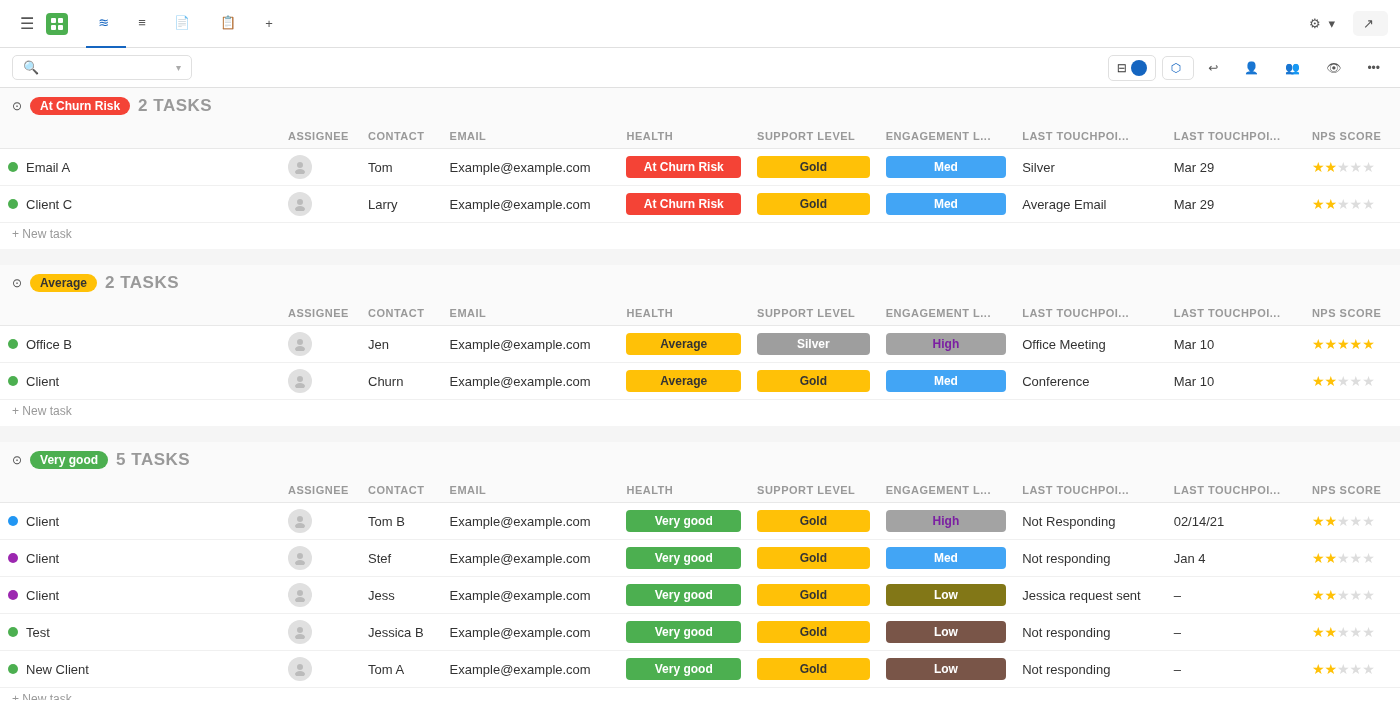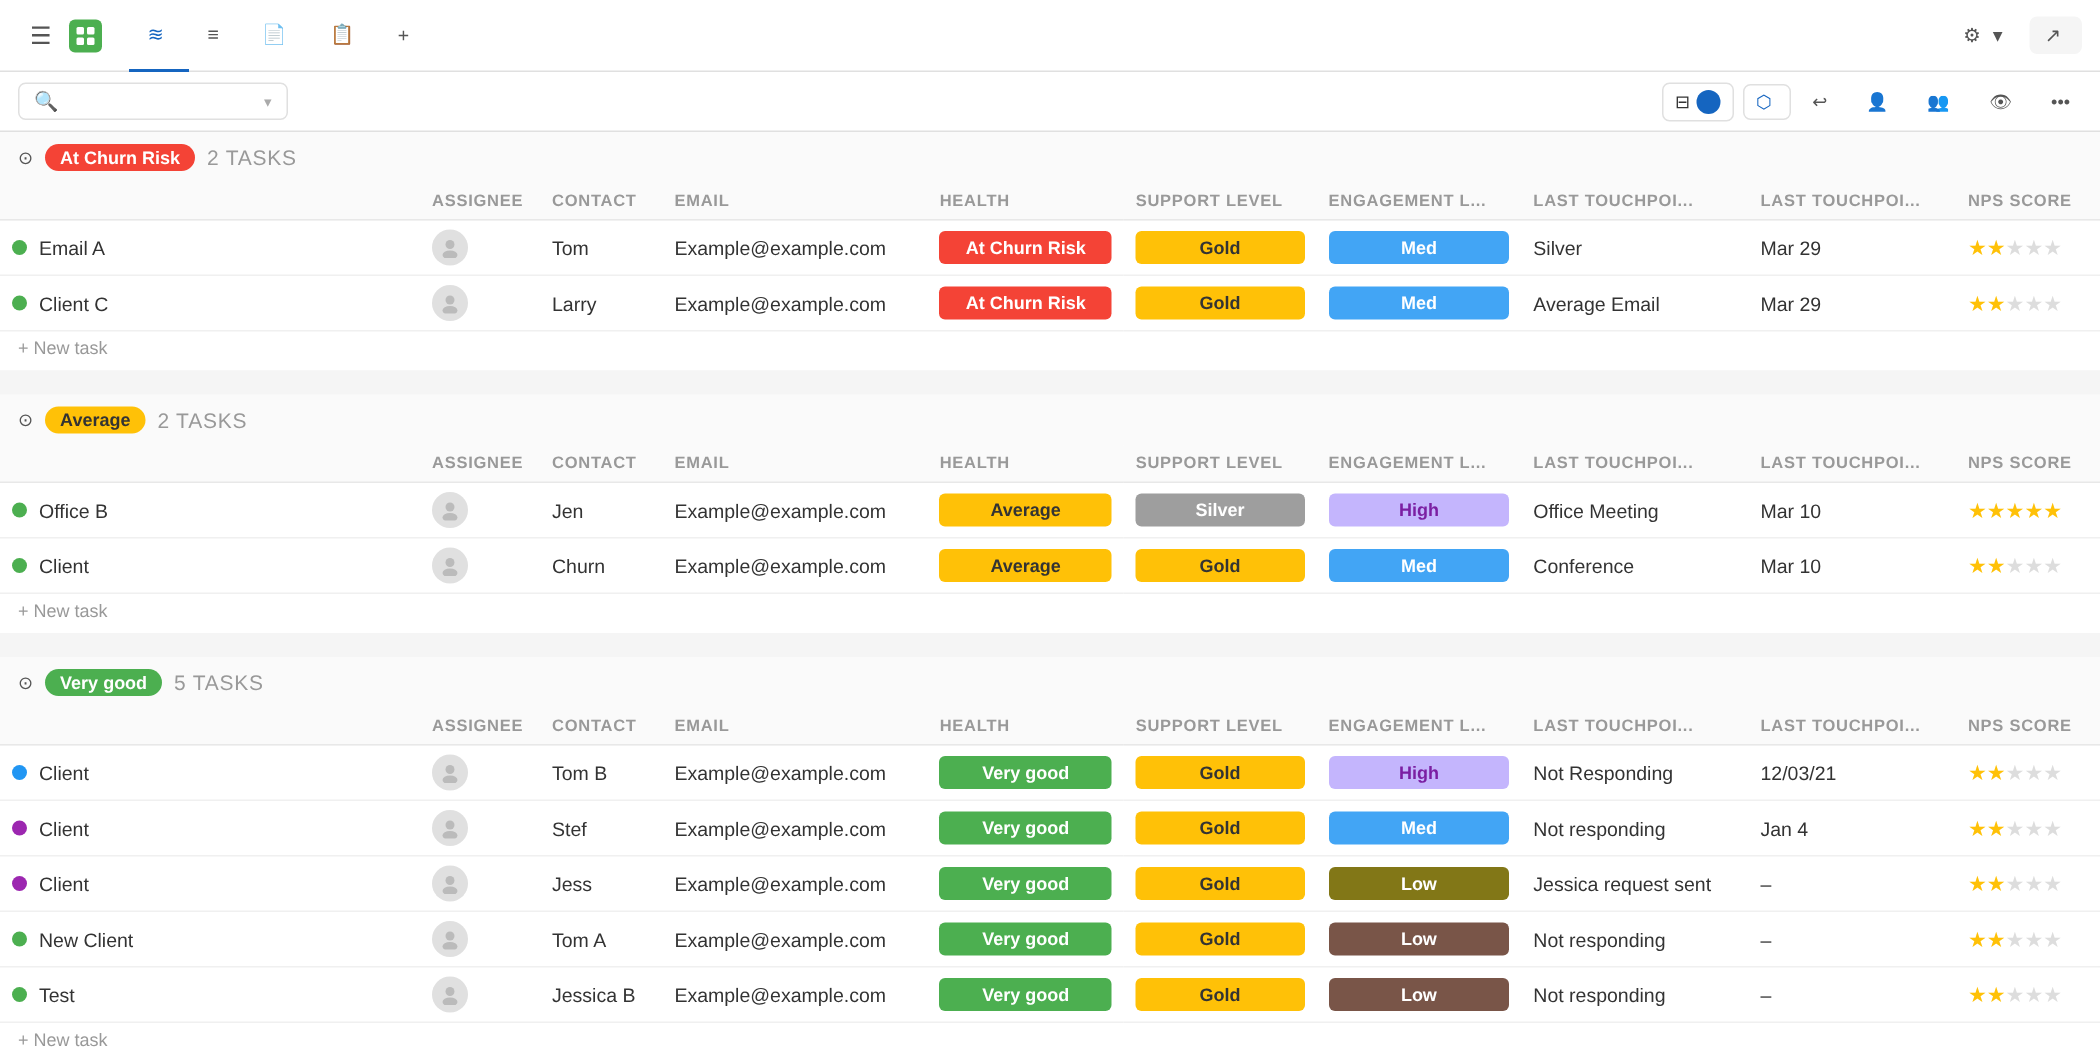--- a/index.html
+++ b/index.html
@@ -46,21 +46,21 @@
     
     .section-header td { background: #fafafa; padding: 8px 12px; }
     .section-title-row { display: flex; align-items: center; gap: 8px; }
     .section-badge {
       display: inline-flex; align-items: center; padding: 2px 10px;
       border-radius: 12px; font-size: 12px; font-weight: 600; color: white;
     }
     .badge-churn { background: #f44336; }
     .badge-average { background: #ffc107; color: #333; }
     .badge-verygood { background: #4caf50; }
-    .task-count { font-size: 14px; color: #999; font-weight: 400; letter-spacing: 0.5px; }
+    .task-count { font-size: 17px; color: #999; font-weight: 700; letter-spacing: 0.5px; }
 
     
     .col-header td { padding: 6px 8px; font-size: 11px; color: #999; font-weight: 600; letter-spacing: 0.5px; border-bottom: 1px solid #e8e8e8; background: #fafafa; text-transform: uppercase; }
     .col-header td.task-col { padding-left: 36px; }
 
     
     .data-row td { padding: 6px 8px; border-bottom: 1px solid #f0f0f0; vertical-align: middle; }
     .task-name-cell { display: flex; align-items: center; gap: 8px; }
     .task-dot { width: 10px; height: 10px; border-radius: 50%; flex-shrink: 0; }
     .dot-blue { background: #2196f3; }
@@ -68,21 +68,21 @@
     .dot-green { background: #4caf50; }
     .avatar { width: 24px; height: 24px; border-radius: 50%; background: #e0e0e0; display: flex; align-items: center; justify-content: center; font-size: 10px; color: #999; }
 
     
     .status-badge { display: inline-flex; align-items: center; justify-content: center; padding: 4px 10px; border-radius: 4px; font-size: 12px; font-weight: 600; color: white; width: 100%; }
     .health-churn { background: #f44336; }
     .health-average { background: #ffc107; color: #333; }
     .health-verygood { background: #4caf50; }
     .support-gold { background: #ffc107; color: #333; }
     .support-silver { background: #9e9e9e; }
-    .engagement-high { background: #c4b5fd; color: #7b1fa2; text-align: right; }
+    .engagement-high { background: #a3a3a3; color: #7b1fa2; text-align: right; }
     .engagement-med { background: #42a5f5; color: white; }
     .engagement-low-olive { background: #827717; }
     .engagement-low-brown { background: #795548; }
 
     
     .stars { color: #ffc107; font-size: 14px; white-space: nowrap; }
 
     
     .new-task-row td { padding: 4px 12px 8px; color: #999; font-size: 12px; cursor: pointer; }
 
@@ -371,21 +371,21 @@
                 <ellipse cx="7" cy="12" rx="5" ry="3" fill="#bbb"></ellipse>
               </svg>
             </div>
           </td>
           <td>Tom B</td>
           <td>Example@example.com</td>
           <td><div class="status-badge health-verygood">Very good</div></td>
           <td><div class="status-badge support-gold">Gold</div></td>
           <td><div class="status-badge engagement-high">High</div></td>
           <td>Not Responding</td>
-          <td>12/03/21</td>
+          <td>02/14/21</td>
           <td><span class="stars"><span style="color:#ffc107">★</span><span style="color:#ffc107">★</span><span style="color:#ddd">★</span><span style="color:#ddd">★</span><span style="color:#ddd">★</span></span></td>
         </tr>
         <tr class="data-row">
           <td class="task-col-width">
             <div class="task-name-cell">
               <span class="task-dot dot-purple"></span>
               <span>Client</span>
             </div>
           </td>
           <td class="assignee-col">
@@ -426,56 +426,56 @@
           <td><div class="status-badge support-gold">Gold</div></td>
           <td><div class="status-badge engagement-low-olive">Low</div></td>
           <td>Jessica request sent</td>
           <td>–</td>
           <td><span class="stars"><span style="color:#ffc107">★</span><span style="color:#ffc107">★</span><span style="color:#ddd">★</span><span style="color:#ddd">★</span><span style="color:#ddd">★</span></span></td>
         </tr>
         <tr class="data-row">
           <td class="task-col-width">
             <div class="task-name-cell">
               <span class="task-dot dot-green"></span>
-              <span>New Client</span>
-            </div>
-          </td>
-          <td class="assignee-col">
-            <div class="avatar">
-              <svg width="14" height="14" viewBox="0 0 14 14">
-                <circle cx="7" cy="5" r="3" fill="#bbb"></circle>
-                <ellipse cx="7" cy="12" rx="5" ry="3" fill="#bbb"></ellipse>
-              </svg>
-            </div>
-          </td>
-          <td>Tom A</td>
+              <span>Test</span>
+            </div>
+          </td>
+          <td class="assignee-col">
+            <div class="avatar">
+              <svg width="14" height="14" viewBox="0 0 14 14">
+                <circle cx="7" cy="5" r="3" fill="#bbb"></circle>
+                <ellipse cx="7" cy="12" rx="5" ry="3" fill="#bbb"></ellipse>
+              </svg>
+            </div>
+          </td>
+          <td>Jessica B</td>
           <td>Example@example.com</td>
           <td><div class="status-badge health-verygood">Very good</div></td>
           <td><div class="status-badge support-gold">Gold</div></td>
           <td><div class="status-badge engagement-low-brown">Low</div></td>
           <td>Not responding</td>
           <td>–</td>
           <td><span class="stars"><span style="color:#ffc107">★</span><span style="color:#ffc107">★</span><span style="color:#ddd">★</span><span style="color:#ddd">★</span><span style="color:#ddd">★</span></span></td>
         </tr>
         <tr class="data-row">
           <td class="task-col-width">
             <div class="task-name-cell">
               <span class="task-dot dot-green"></span>
-              <span>Test</span>
-            </div>
-          </td>
-          <td class="assignee-col">
-            <div class="avatar">
-              <svg width="14" height="14" viewBox="0 0 14 14">
-                <circle cx="7" cy="5" r="3" fill="#bbb"></circle>
-                <ellipse cx="7" cy="12" rx="5" ry="3" fill="#bbb"></ellipse>
-              </svg>
-            </div>
-          </td>
-          <td>Jessica B</td>
+              <span>New Client</span>
+            </div>
+          </td>
+          <td class="assignee-col">
+            <div class="avatar">
+              <svg width="14" height="14" viewBox="0 0 14 14">
+                <circle cx="7" cy="5" r="3" fill="#bbb"></circle>
+                <ellipse cx="7" cy="12" rx="5" ry="3" fill="#bbb"></ellipse>
+              </svg>
+            </div>
+          </td>
+          <td>Tom A</td>
           <td>Example@example.com</td>
           <td><div class="status-badge health-verygood">Very good</div></td>
           <td><div class="status-badge support-gold">Gold</div></td>
           <td><div class="status-badge engagement-low-brown">Low</div></td>
           <td>Not responding</td>
           <td>–</td>
           <td><span class="stars"><span style="color:#ffc107">★</span><span style="color:#ffc107">★</span><span style="color:#ddd">★</span><span style="color:#ddd">★</span><span style="color:#ddd">★</span></span></td>
         </tr>
         <tr class="new-task-row">
           <td colspan="10">+ New task</td>

